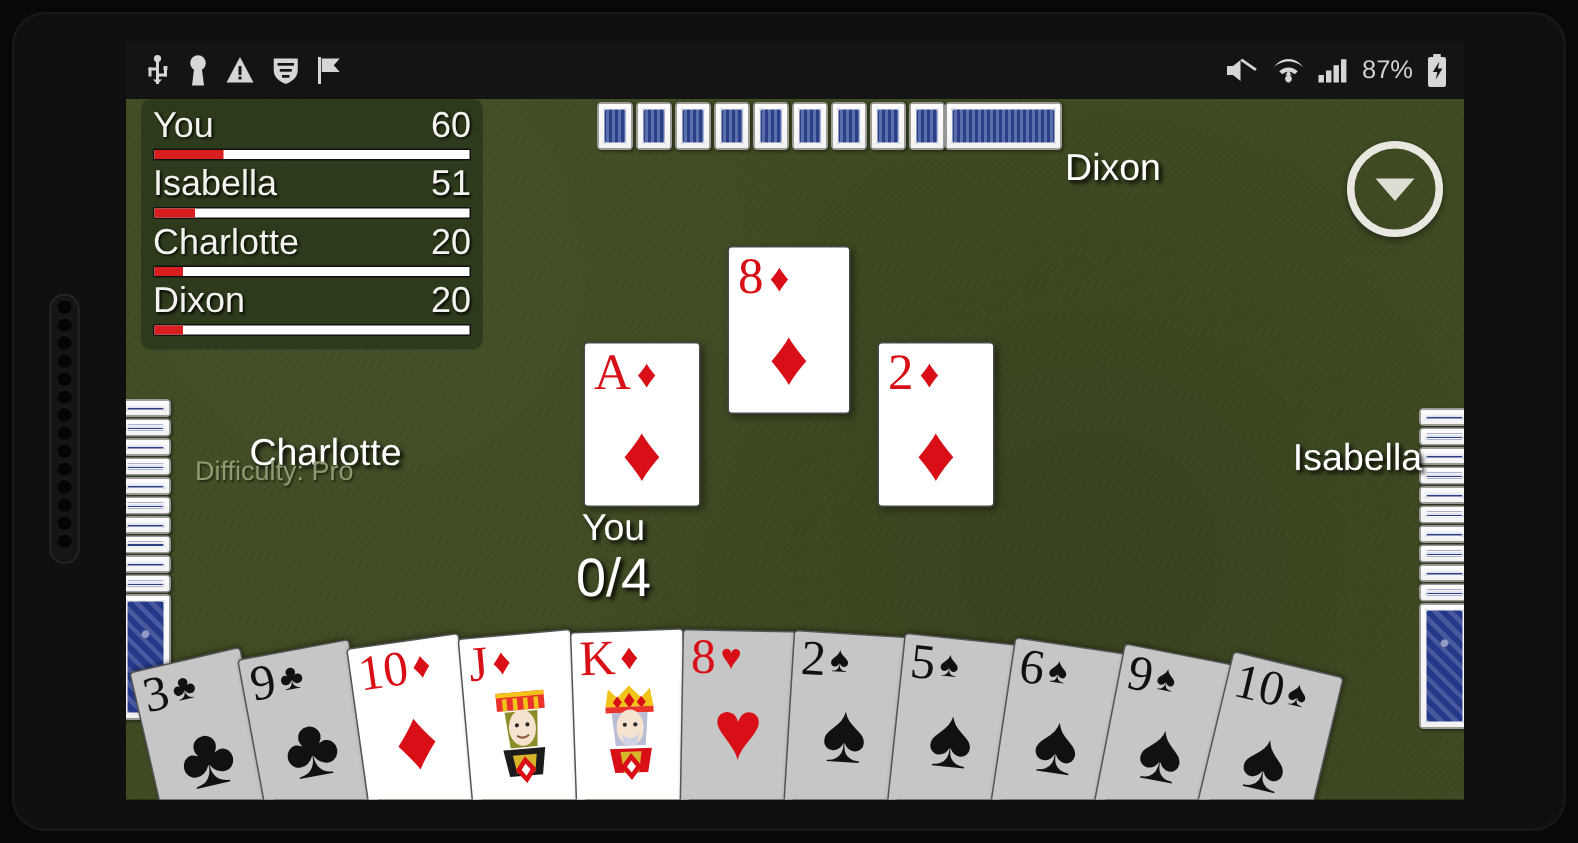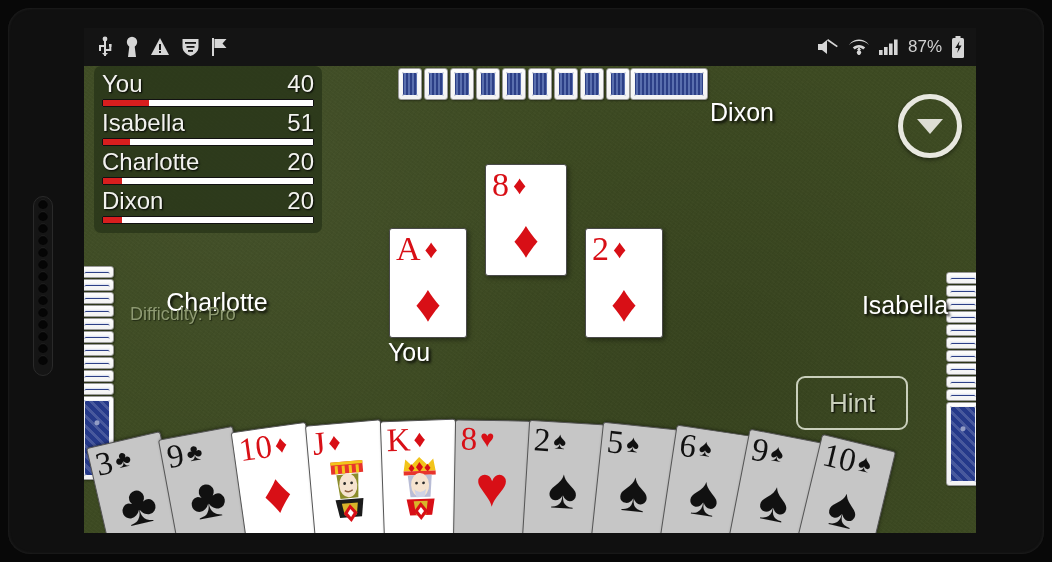--- a/index.html
+++ b/index.html
@@ -231,21 +231,21 @@
           </svg>
       </div>
     </div>
 
     <div id="felt">
 
       <div id="scoreboard">
         <div class="score-row">
           <div class="score-line">
             <span class="score-name">You</span>
-            <span class="score-val">40</span>
+            <span class="score-val">60</span>
           </div>
           <div class="score-bar">
               <span style="width:22%"></span>
             </div>
         </div>
         <div class="score-row">
           <div class="score-line">
             <span class="score-name">Isabella</span>
             <span class="score-val">51</span>
           </div>
@@ -387,23 +387,23 @@
         <div class="pn">Dixon</div>
       </div>
       <div class="plabel" id="lbl-charlotte">
         <div class="pn">Charlotte</div>
       </div>
       <div class="plabel" id="lbl-isabella">
         <div class="pn">Isabella</div>
       </div>
       <div class="plabel" id="lbl-you">
         <div class="pn">You</div>
-      </div>
-
-      <div id="hintbtn">Hint</div>
+        <div class="pc">0/4</div>
+      </div>
+
 
 
       <div class="pcard" id="card-a">
         <div class="corner">
           <span class="rank red">A</span>
           <span class="csuit red">♦</span>
         </div>
         <div class="big red">♦</div>
       </div>
       <div class="pcard" id="card-8">

